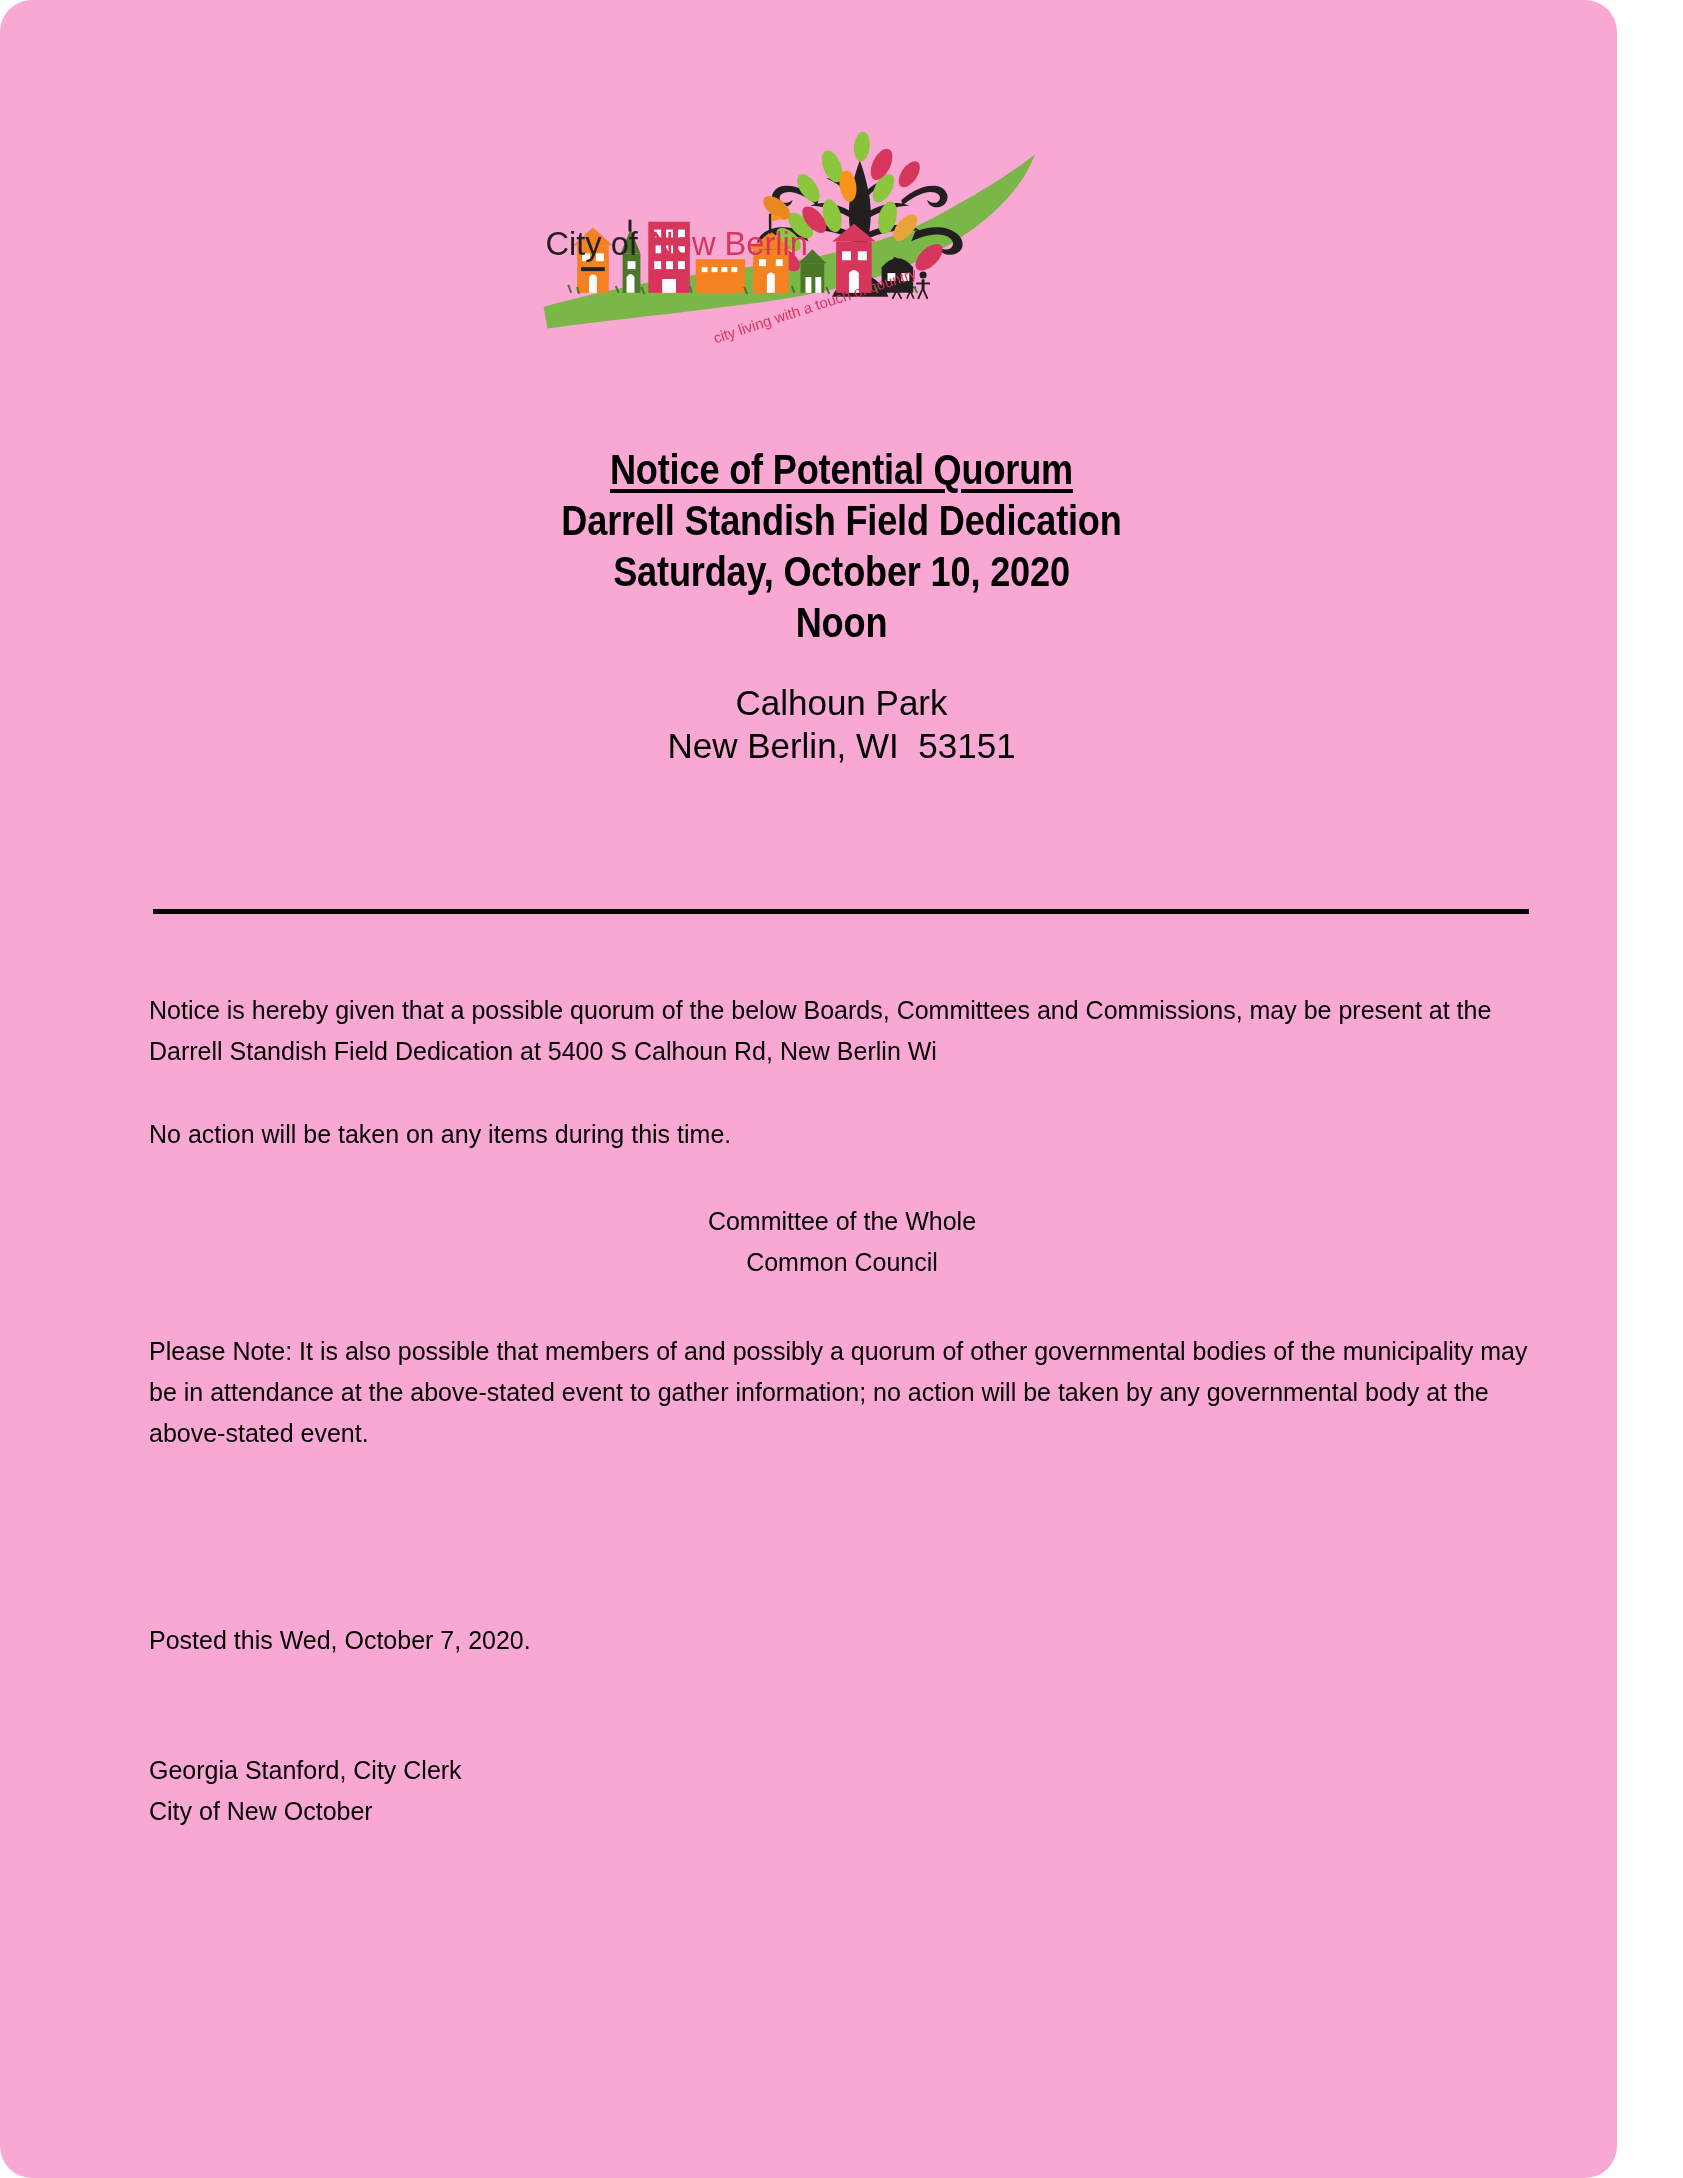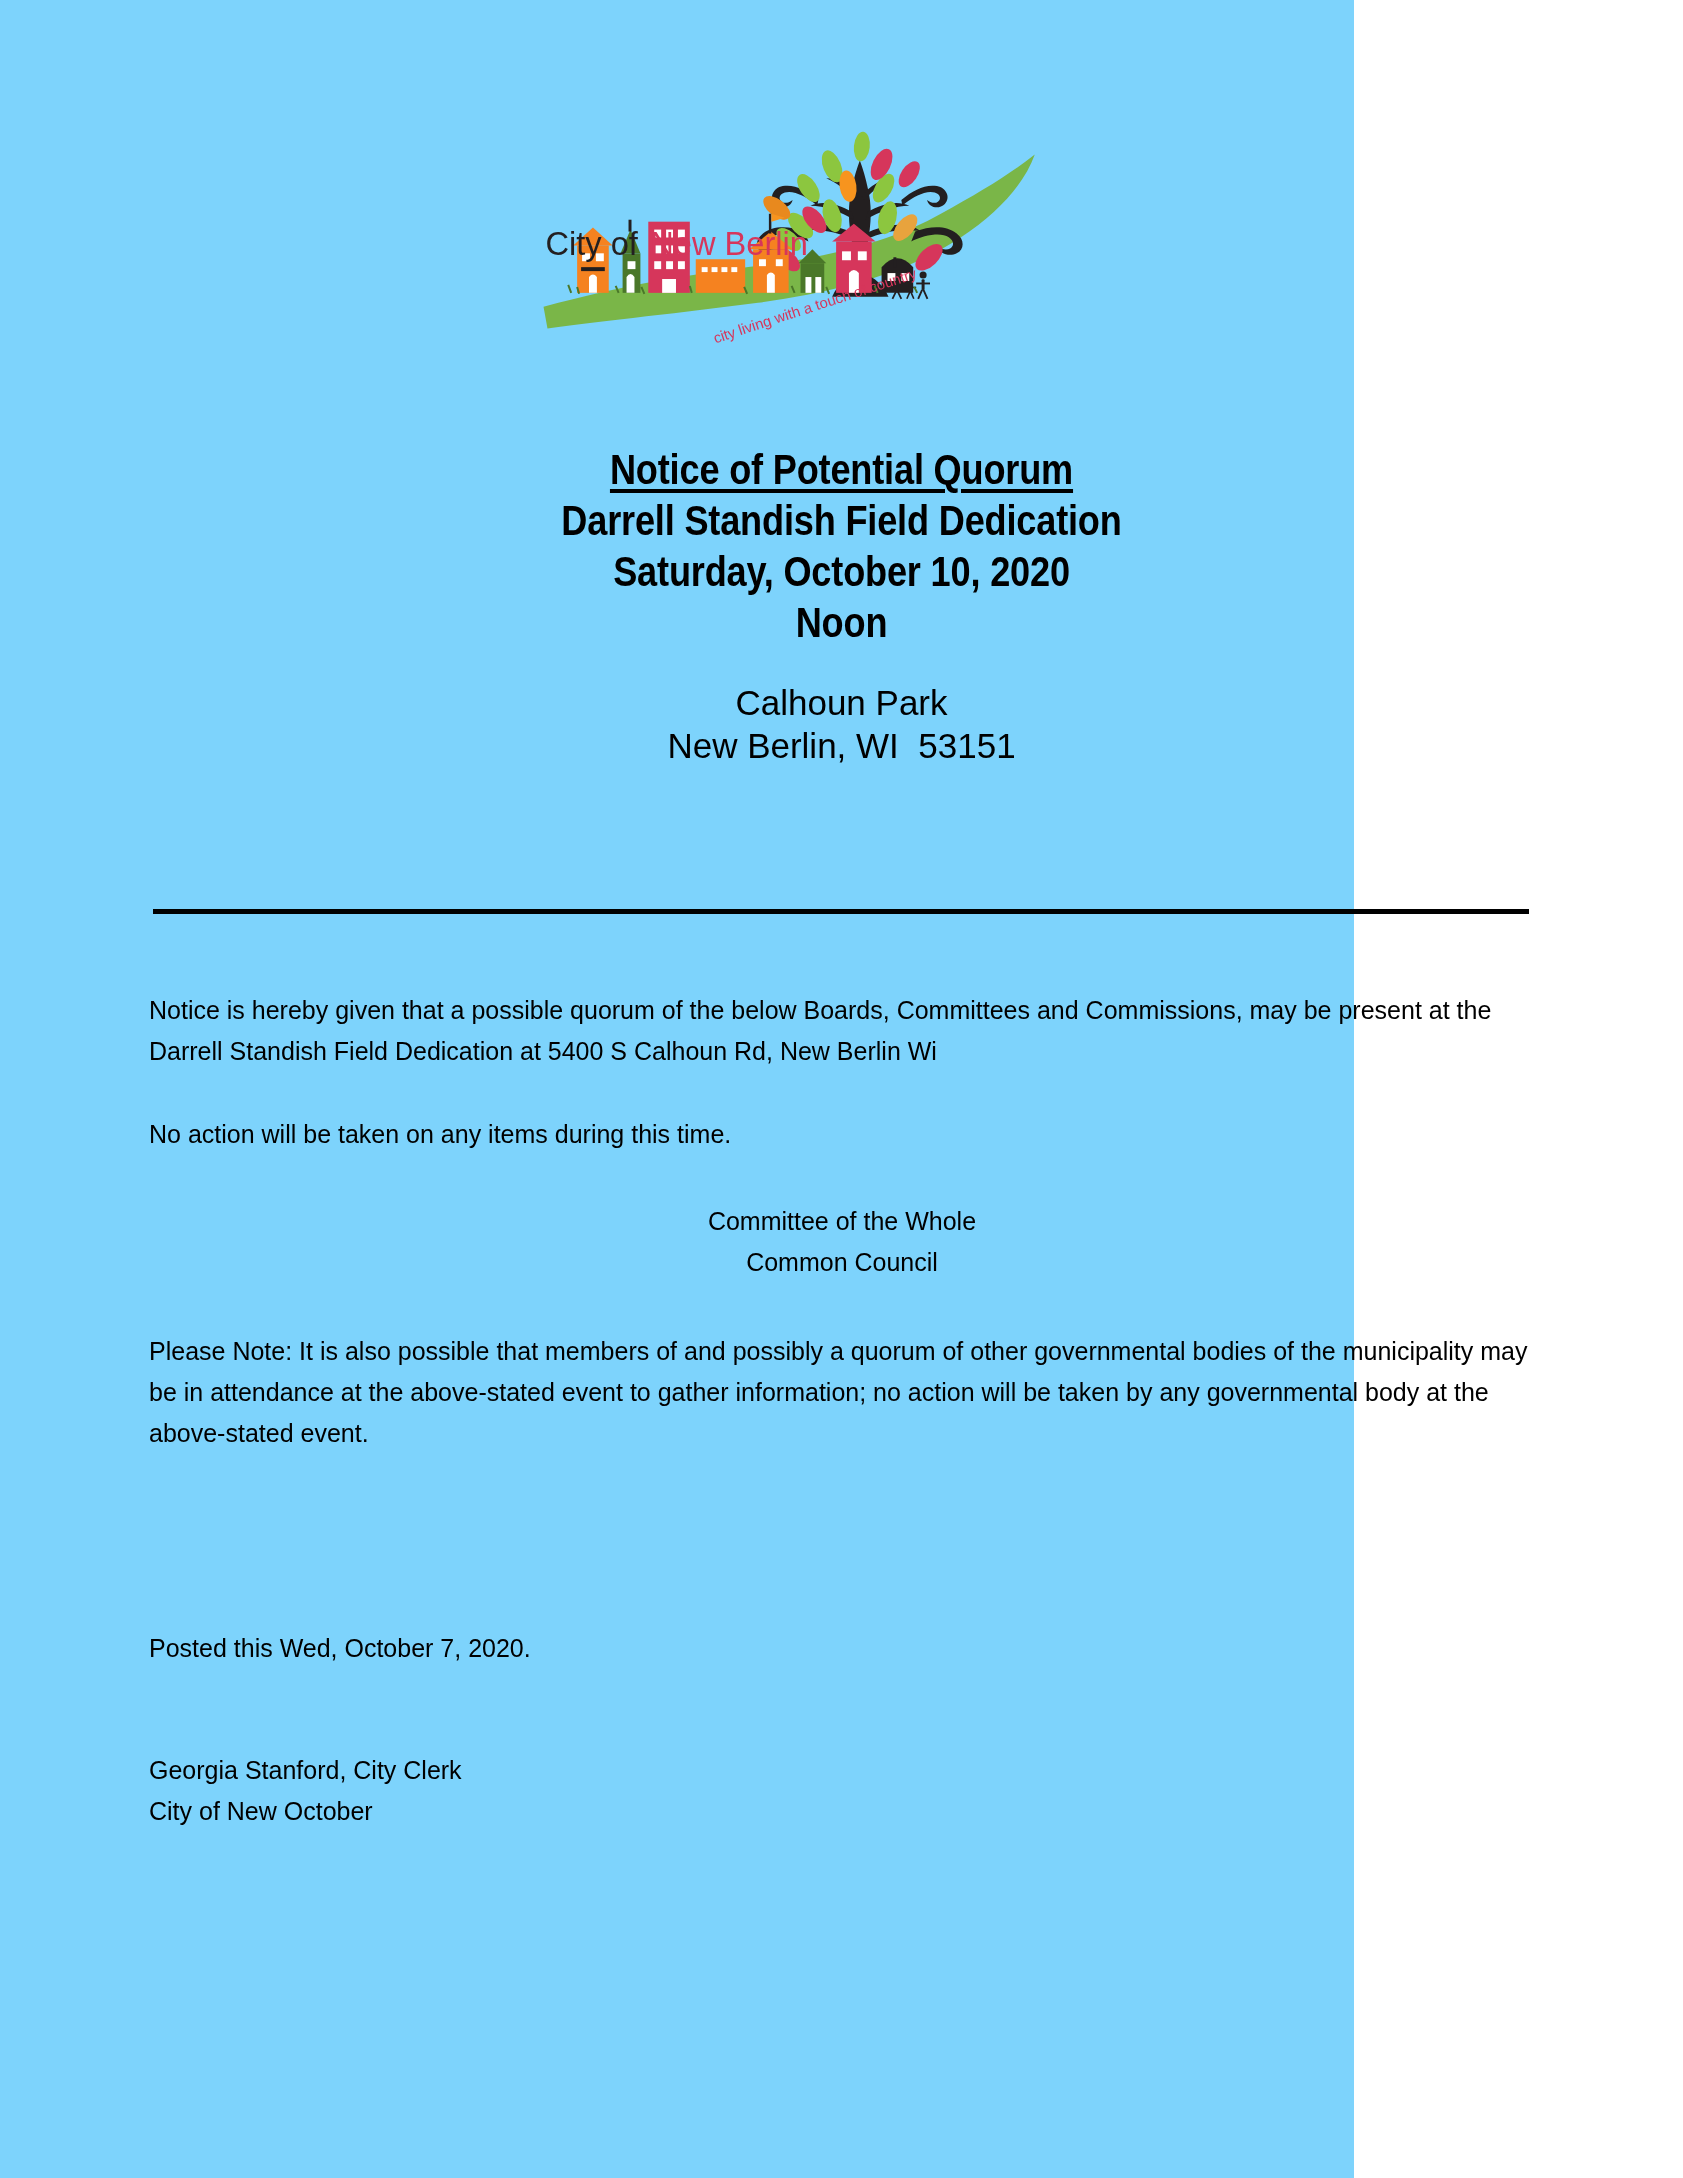--- a/index.html
+++ b/index.html
@@ -12,23 +12,24 @@
     height: 2178px;
     font-family: "Liberation Sans", sans-serif;
     color: #000000;
     position: relative;
     overflow: hidden;
   }
 
   
   .page {
     position: relative;
-    width: 1354px;
+    width: 1617px;
     height: 2178px;
-    background: #7dd3fc;
+    background: #f9a8d4;
+    border-radius: 32px;
   }
 
   
   .logo-block {
     position: absolute;
     left: 535px;
     top: 109px;
     width: 535px;
     height: 257px;
   }
@@ -105,21 +106,20 @@
     margin-top: 46px;
     text-align: center;
   }
 
   
   .footer-block {
     position: absolute;
     left: 149px;
     top: 1620px;
     width: 1386px;
-    margin-top: 8px;
   }
   .sig-block {
     position: absolute;
     left: 149px;
     top: 1750px;
     width: 1386px;
   }
 </style>
 </head>
 <body>

